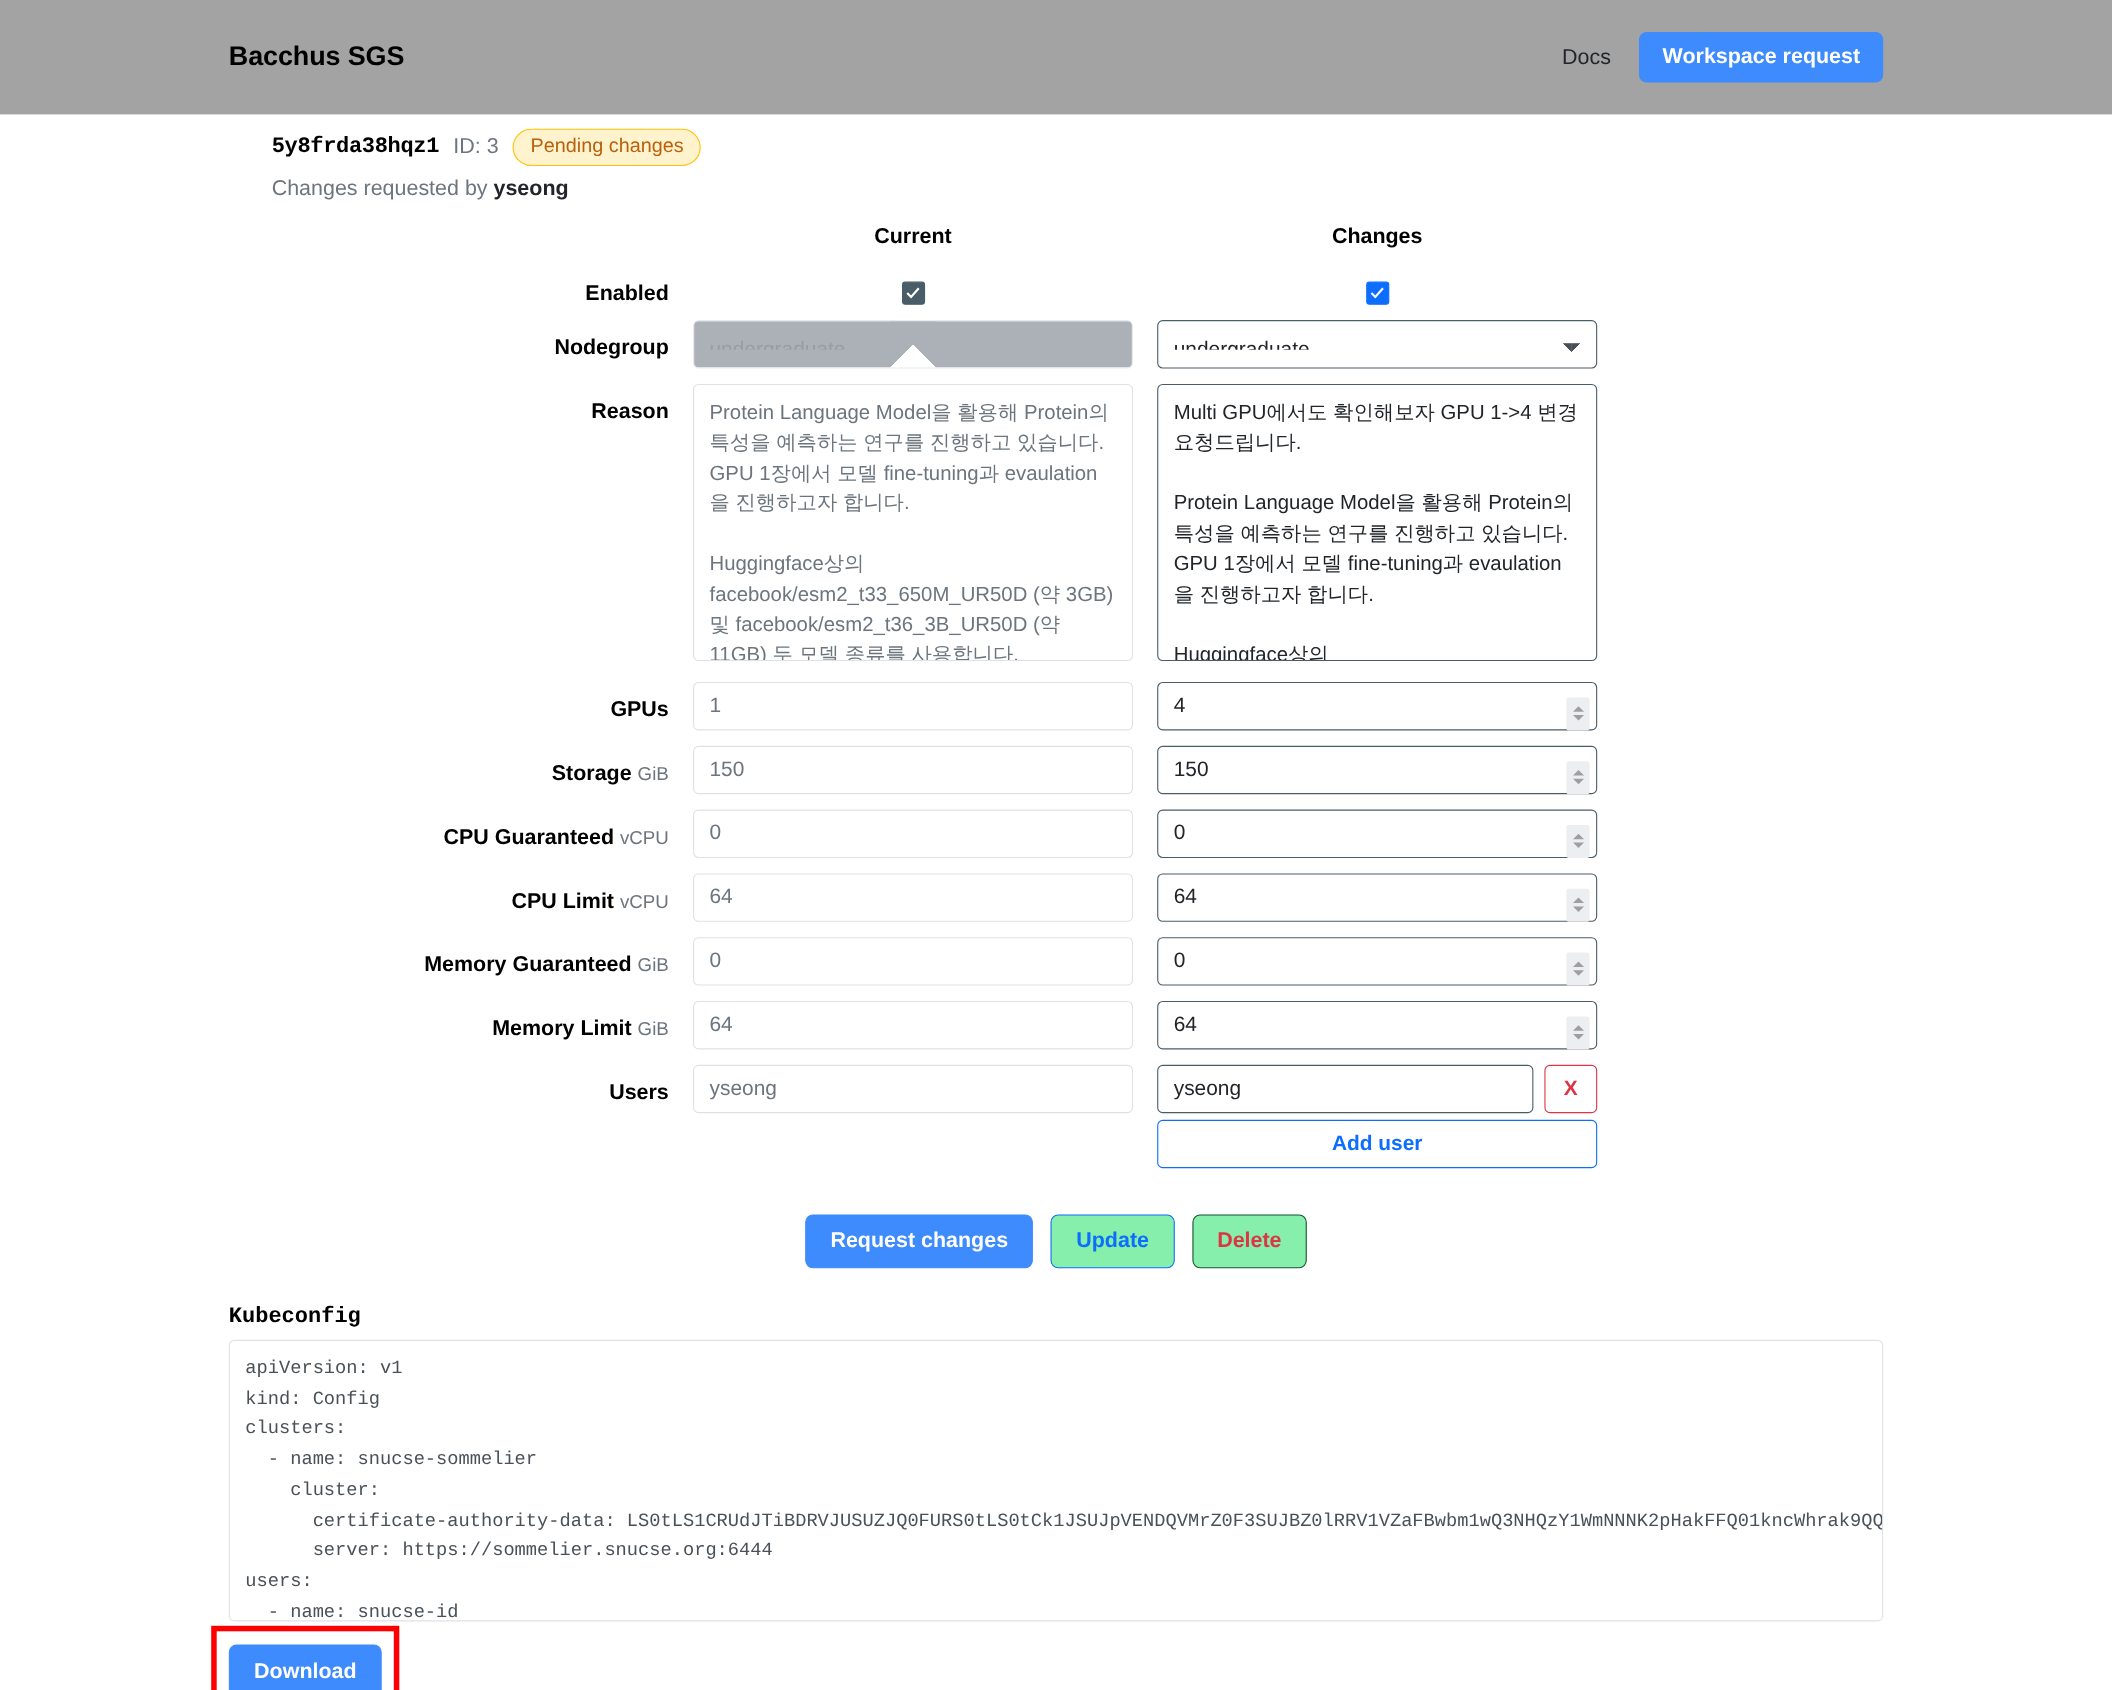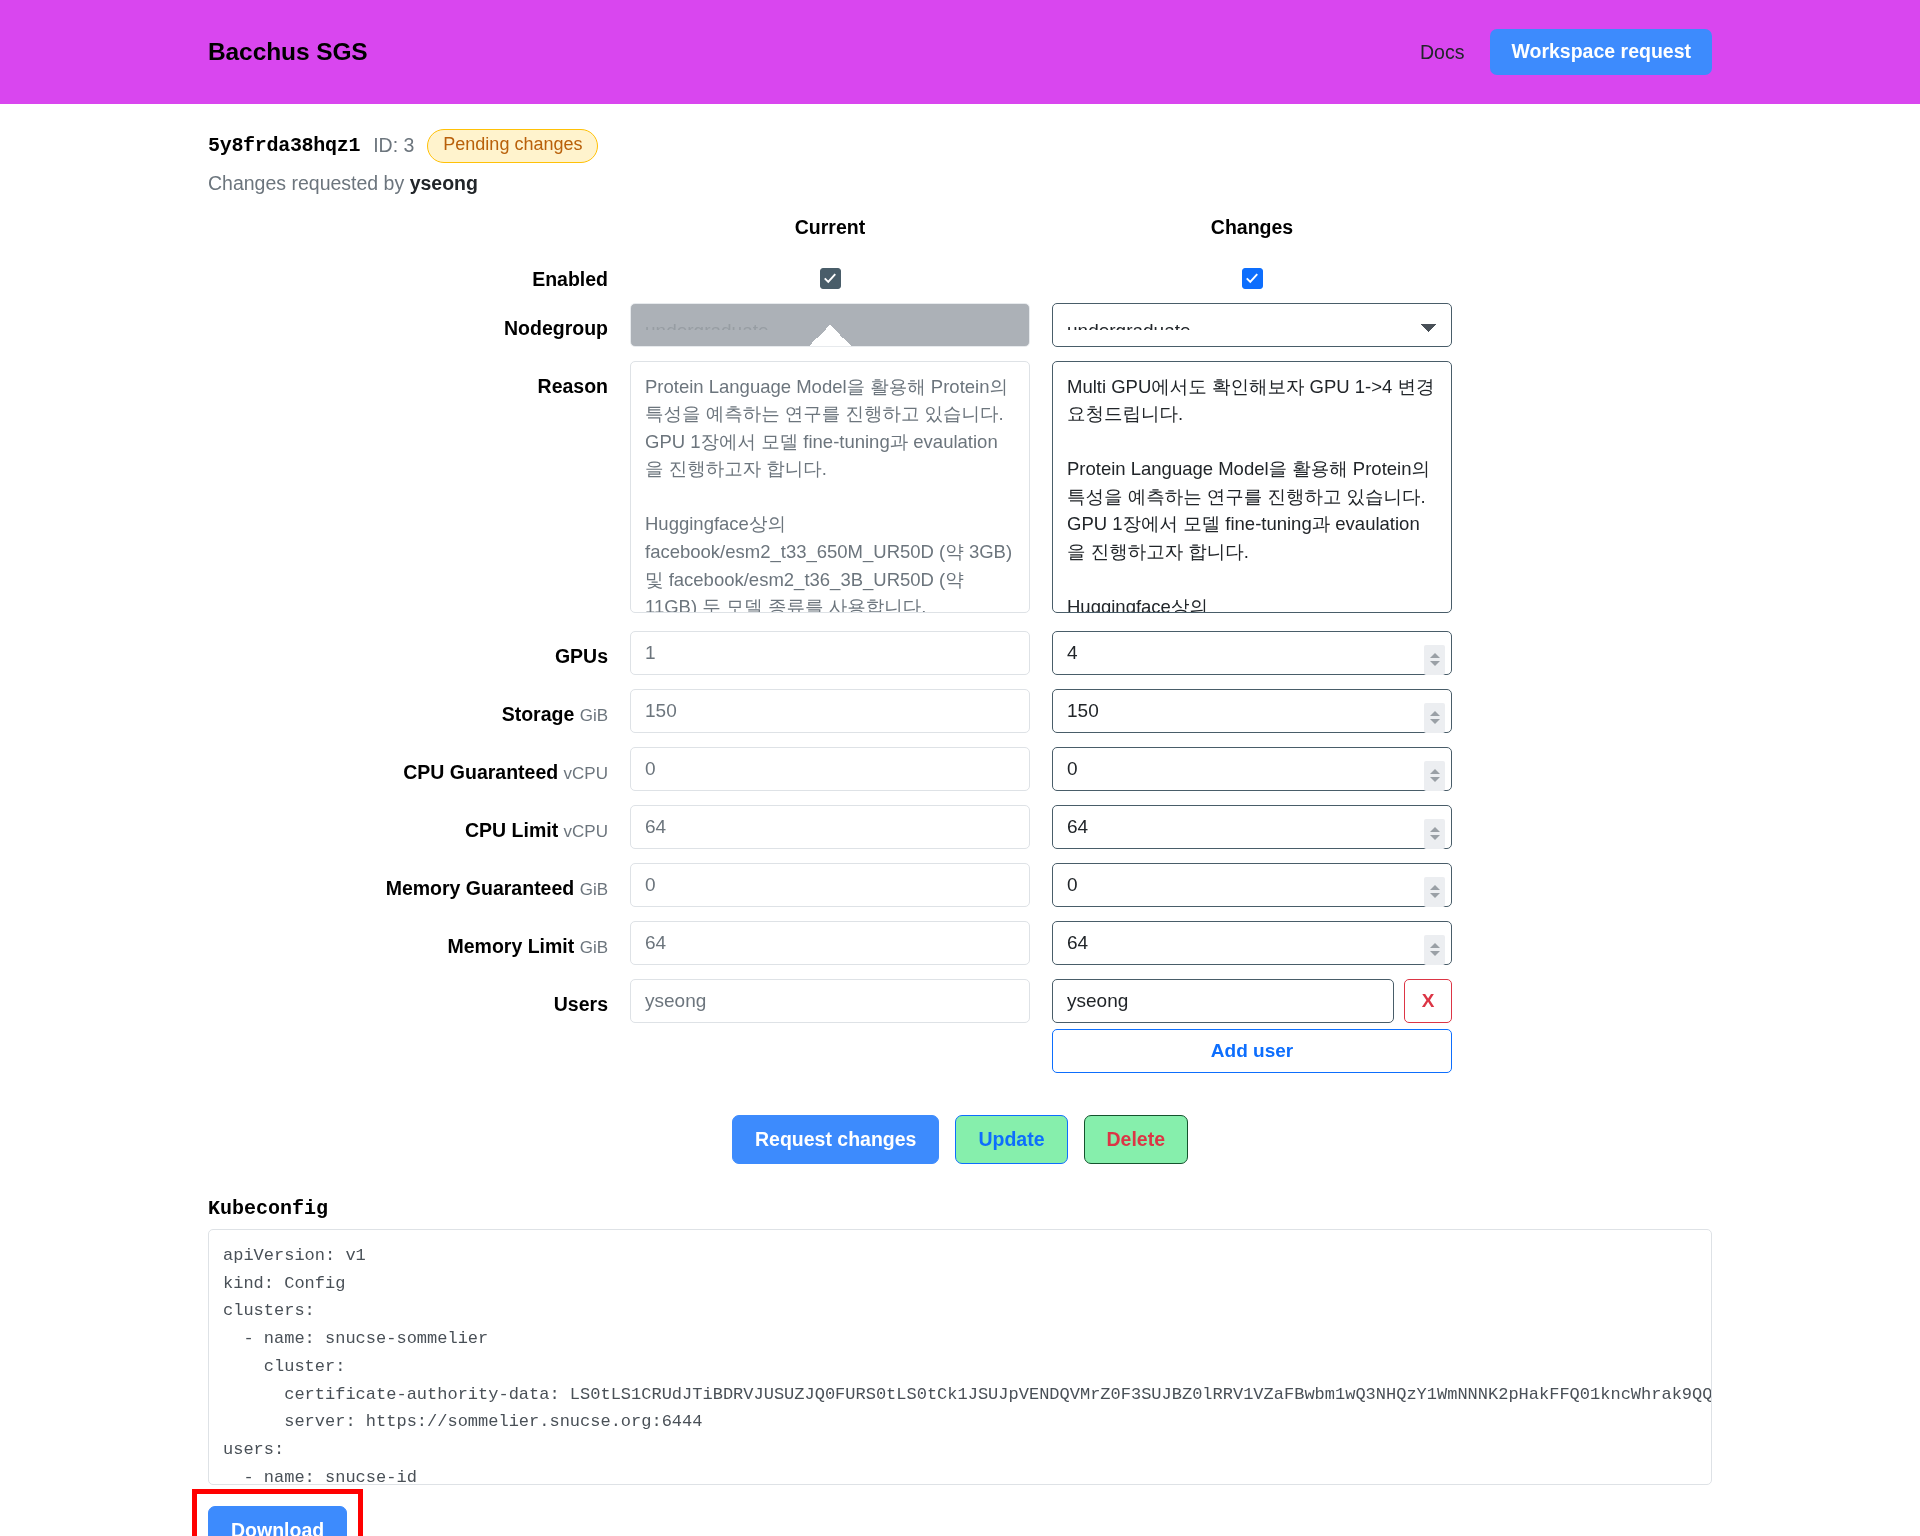--- a/index.html
+++ b/index.html
@@ -8,21 +8,21 @@
     margin: 0;
     padding: 0;
     width: 1920px;
     background: #ffffff;
     font-family: "Liberation Sans", sans-serif;
     color: #212529;
   }
 
   
   .navbar {
-    background: #d946ef;
+    background: #a3a3a3;
     height: 104px;
     display: flex;
     align-items: center;
     padding: 0 208px 0 208px;
   }
   .navbar-brand {
     font-size: 24.5px;
     font-weight: bold;
     color: #000000;
     letter-spacing: -0.1px;
@@ -51,21 +51,22 @@
   }
 
   
   .page {
     width: 1920px;
     padding: 0 208px;
   }
 
   
   .ws-head {
-    padding-top: 25px;
+    padding-top: 13px;
+    margin-left: 39px;
   }
   .ws-title-row {
     display: flex;
     align-items: center;
     gap: 13px;
   }
   .ws-id {
     font-family: "Liberation Mono", monospace;
     font-size: 20px;
     font-weight: bold;

